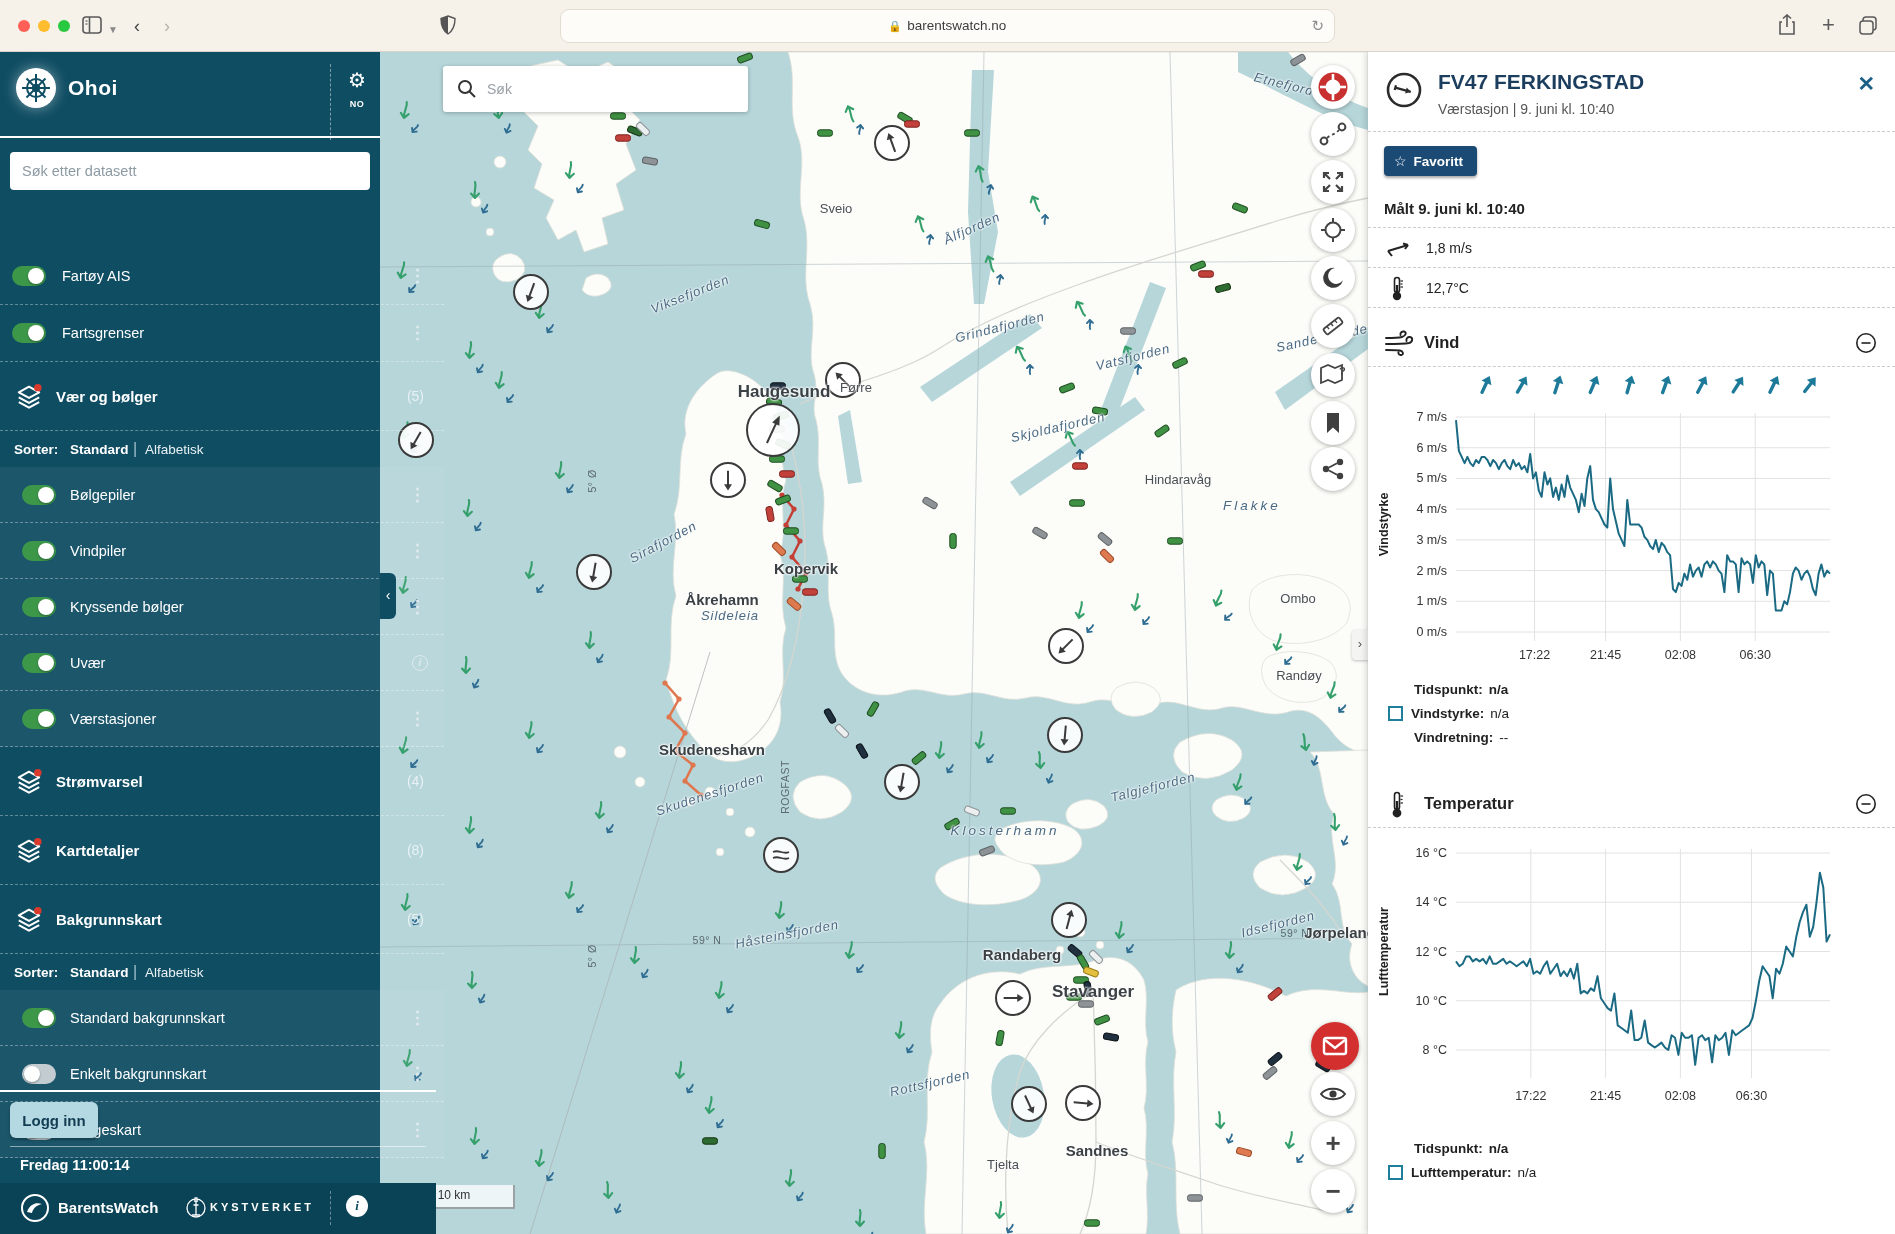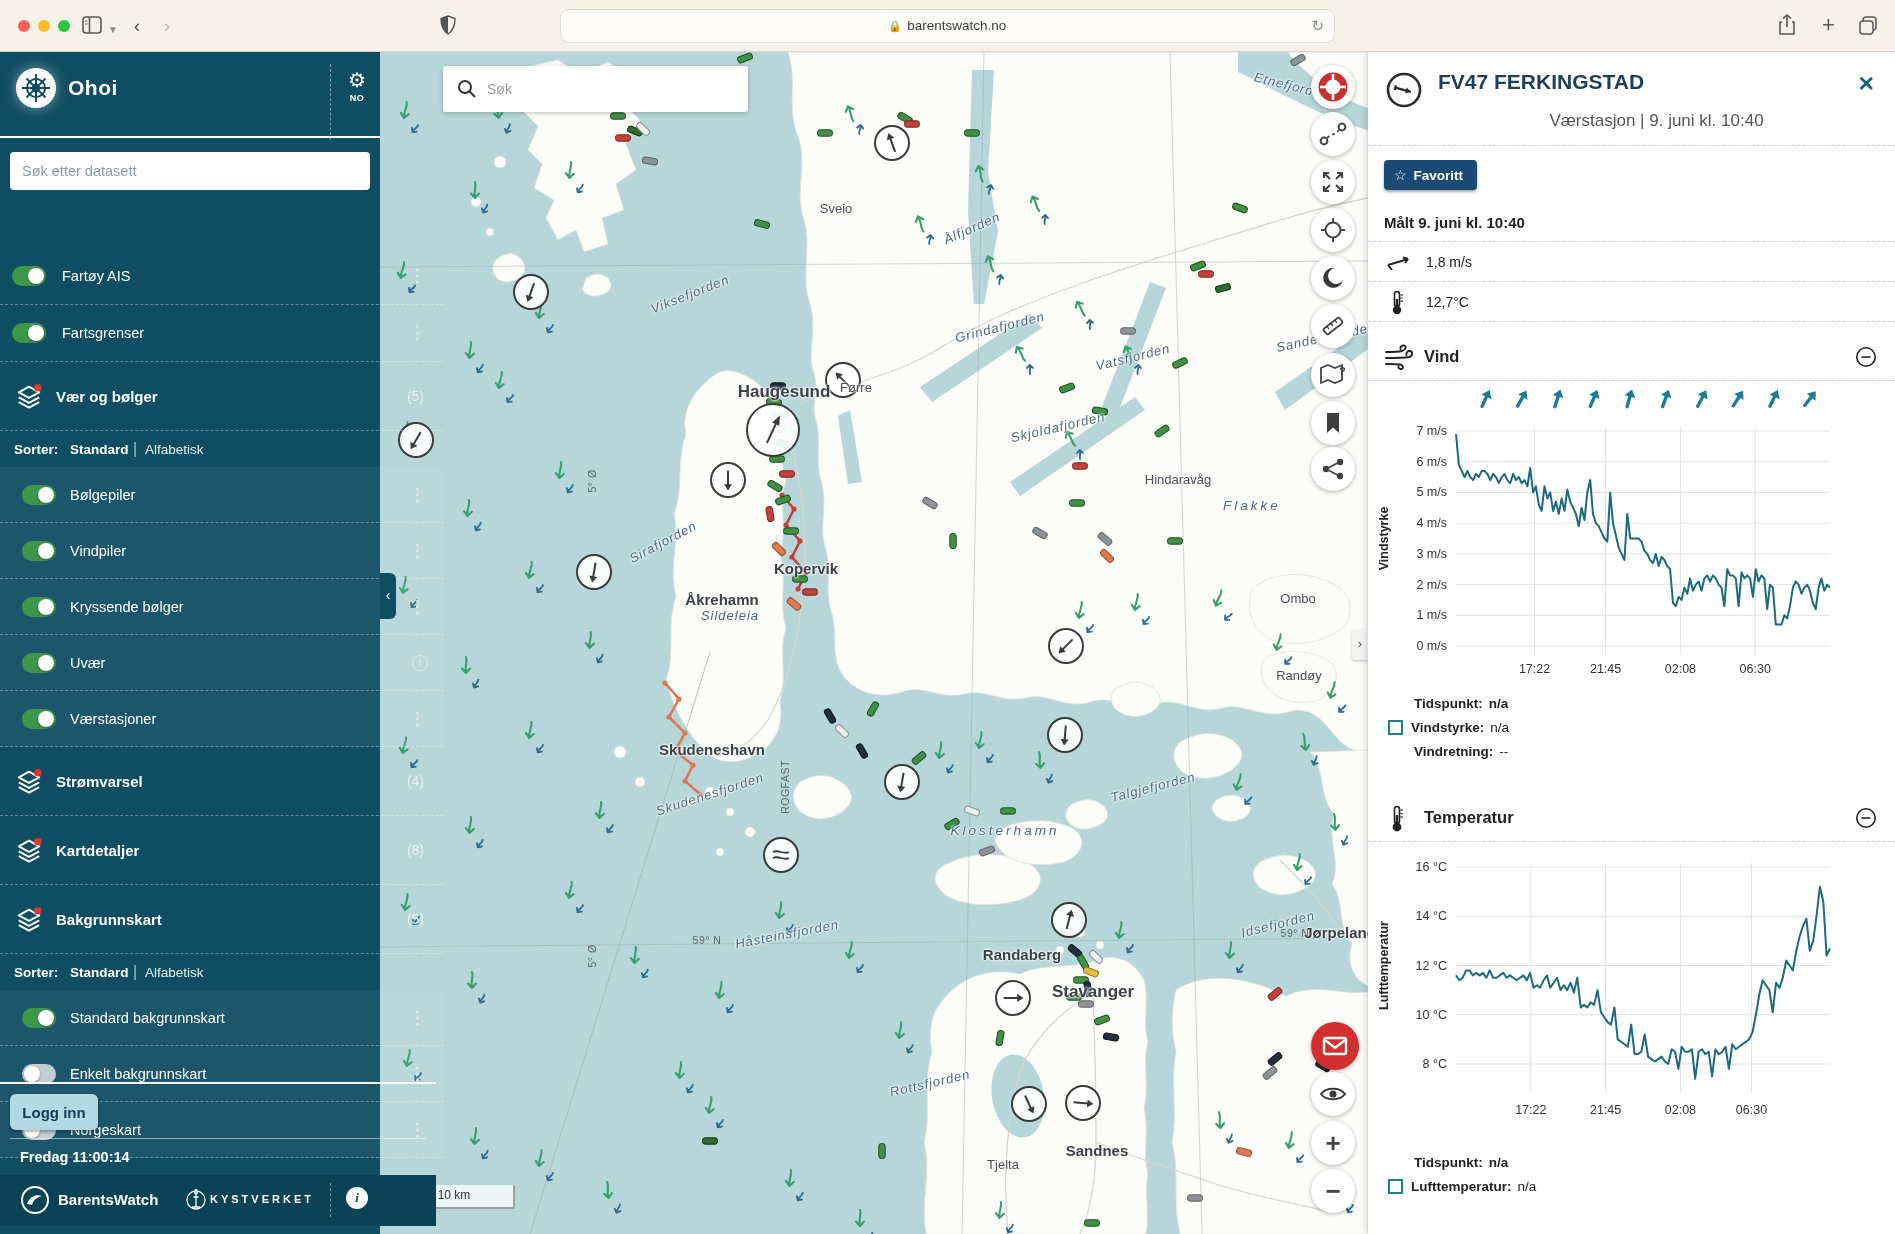--- a/index.html
+++ b/index.html
@@ -14,21 +14,21 @@
   #urlbar .reload { position:absolute; right:10px; top:0; color:#8d8d8d; font-size:15px; }
 
   
   #sidebar { position:absolute; left:0; top:52px; width:380px; height:1182px; background:#0f4d63; color:#fff; z-index:30; }
   #sb-head { position:relative; height:84px; }
   #sb-logo { position:absolute; left:16px; top:16px; width:40px; height:40px; background:#fff; border-radius:50%; box-shadow:0 0 14px rgba(255,255,255,.45); }
   #sb-brand { position:absolute; left:68px; top:24px; font-size:21px; font-weight:bold; letter-spacing:.5px; }
   #sb-head .vdash { position:absolute; left:330px; top:12px; height:76px; border-left:1px dashed rgba(255,255,255,.45); }
   #sb-gear { position:absolute; left:344px; top:18px; width:26px; text-align:center; color:#fff; }
   #sb-gear .g { font-size:20px; line-height:20px; }
-  #sb-gear .no { font-size:9px; font-weight:bold; margin-top:3px; letter-spacing:.5px; }
+  #sb-gear .no { font-size:9px; font-weight:bold; margin-top:9px; letter-spacing:.5px; }
   #sb-hr { height:2px; background:#fff; }
   #sb-search { margin:14px 10px 8px 10px; }
   #sb-search input { width:360px; height:38px; border:none; border-radius:4px; padding:0 12px; font-size:14.5px; color:#333; background:#fff; font-family:"Liberation Sans",sans-serif; }
   #sb-search input::placeholder { color:#8c9aa3; }
   #sb-items { position:absolute; left:0; top:196px; width:444px; }
   .row { position:relative; border-bottom:1px dashed rgba(255,255,255,.35); }
   .row.main { height:57px; }
   .row.grp  { height:69px; }
   .row.sorter { height:36px; border-bottom:none; }
   .row.sub { height:56px; background:rgba(255,255,255,.055); }
@@ -42,21 +42,21 @@
   .row.grp .lbl { left:56px; font-weight:bold; font-size:15px; }
   .kebab { position:absolute; right:20px; top:50%; transform:translateY(-50%); width:14px; text-align:center; color:#dfe9ec; font-size:15px; letter-spacing:0; line-height:5px; }
   .kebab i { display:block; width:3px; height:3px; background:#dfe9ec; border-radius:50%; margin:3px auto; }
   .info-ic { position:absolute; right:16px; top:50%; transform:translateY(-50%); width:16px; height:16px; border:1.5px solid #dfe9ec; border-radius:50%; color:#dfe9ec; font-size:10px; text-align:center; line-height:14px; font-style:italic; font-weight:bold; }
   .cnt { position:absolute; right:20px; top:50%; transform:translateY(-50%); font-size:14px; color:#e8f1f4; }
   .lyr { position:absolute; left:14px; top:50%; transform:translateY(-50%); width:30px; height:26px; }
   .sorter .s-lab { position:absolute; left:14px; top:50%; transform:translateY(-50%); font-size:13.5px; font-weight:bold; }
   .sorter .s-opt1 { position:absolute; left:70px; top:50%; transform:translateY(-50%); font-size:13.5px; font-weight:bold; }
   .sorter .s-sep { position:absolute; left:133px; top:50%; transform:translateY(-50%); color:#9fc0cc; }
   .sorter .s-opt2 { position:absolute; left:145px; top:50%; transform:translateY(-50%); font-size:13.5px; color:#e8f1f4; }
-  #sb-bottom { position:absolute; left:0; bottom:8px; width:436px; }
+  #sb-bottom { position:absolute; left:0; bottom:0; width:436px; }
   #sb-line { height:2px; background:#fff; }
   #login { margin:10px 0 8px 10px; width:88px; height:36px; background:#b5d9e2; color:#123c52; font-weight:bold; font-size:15px; border:none; border-radius:6px; box-shadow:0 2px 3px rgba(0,0,0,.3); }
   #sb-div2 { margin:0 10px; border-top:1px solid rgba(255,255,255,.5); }
   #clock { margin:10px 0 10px 20px; font-size:14.5px; font-weight:bold; }
   #sb-foot { height:51px; background:#0b4356; position:relative; }
   #bw-logo { position:absolute; left:20px; top:10px; }
   #bw-name { position:absolute; left:58px; top:16px; font-size:15px; font-weight:bold; }
   #kv { position:absolute; left:185px; top:10px; }
   #kv-name { position:absolute; left:210px; top:18px; font-size:11px; font-weight:bold; letter-spacing:3px; }
   #foot-dash { position:absolute; left:330px; top:8px; height:34px; border-left:1px dashed rgba(255,255,255,.4); }
@@ -81,21 +81,21 @@
   .ctl { position:absolute; width:44px; height:44px; border-radius:50%; background:#fff; box-shadow:0 1px 4px rgba(0,0,0,.3); z-index:6; display:flex; align-items:center; justify-content:center; }
   .ctl.red { background:#d32f2f; }
   .ctl .pm { font-size:26px; color:#444; font-weight:bold; line-height:26px; }
   #panel-tab { position:absolute; left:972px; top:578px; width:16px; height:30px; background:#f4f4f2; border-radius:4px 0 0 4px; box-shadow:0 1px 3px rgba(0,0,0,.25); color:#555; font-size:13px; text-align:center; line-height:28px; z-index:6; }
 
   
   #panel { position:absolute; left:1368px; top:52px; width:527px; height:1182px; background:#fff; box-shadow:-2px 0 6px rgba(0,0,0,.15); z-index:40; overflow:hidden; }
   #p-head { position:relative; padding:18px 20px 14px 18px; border-bottom:1px dashed #c9ced1; }
   #p-station-ic { position:absolute; left:16px; top:18px; }
   #p-title { margin-left:52px; font-size:21px; font-weight:bold; color:#1c3e5e; }
-  #p-sub { margin-left:52px; margin-top:17px; font-size:17px; color:#555;text-align:center; }
+  #p-sub { margin-left:52px; margin-top:7px; font-size:14px; color:#555; }
   #p-close { position:absolute; right:20px; top:20px; color:#1b5f86; font-size:21px; font-weight:bold; }
   #p-fav { margin:14px 0 0 16px; height:30px; padding:0 14px 0 10px; background:#1b4a74; color:#fff; font-size:13.5px; font-weight:bold; border:none; border-radius:4px; box-shadow:0 2px 3px rgba(0,0,0,.35); }
   #p-fav .star { font-weight:normal; margin-right:7px; font-size:14px; }
   #p-measured { margin:24px 0 10px 16px; font-size:15px; font-weight:bold; color:#222; }
   .p-div { border-top:1px dashed #c9ced1; margin:0; }
   .meas-row { position:relative; height:40px; border-bottom:1px dashed #c9ced1; }
   .meas-row .mi { position:absolute; left:18px; top:8px; }
   .meas-row .mv { position:absolute; left:58px; top:50%; transform:translateY(-50%); font-size:14px; color:#222; }
   .sec-head { position:relative; height:48px; margin-top:10px; }
   .sec-head .si { position:absolute; left:16px; top:12px; }

